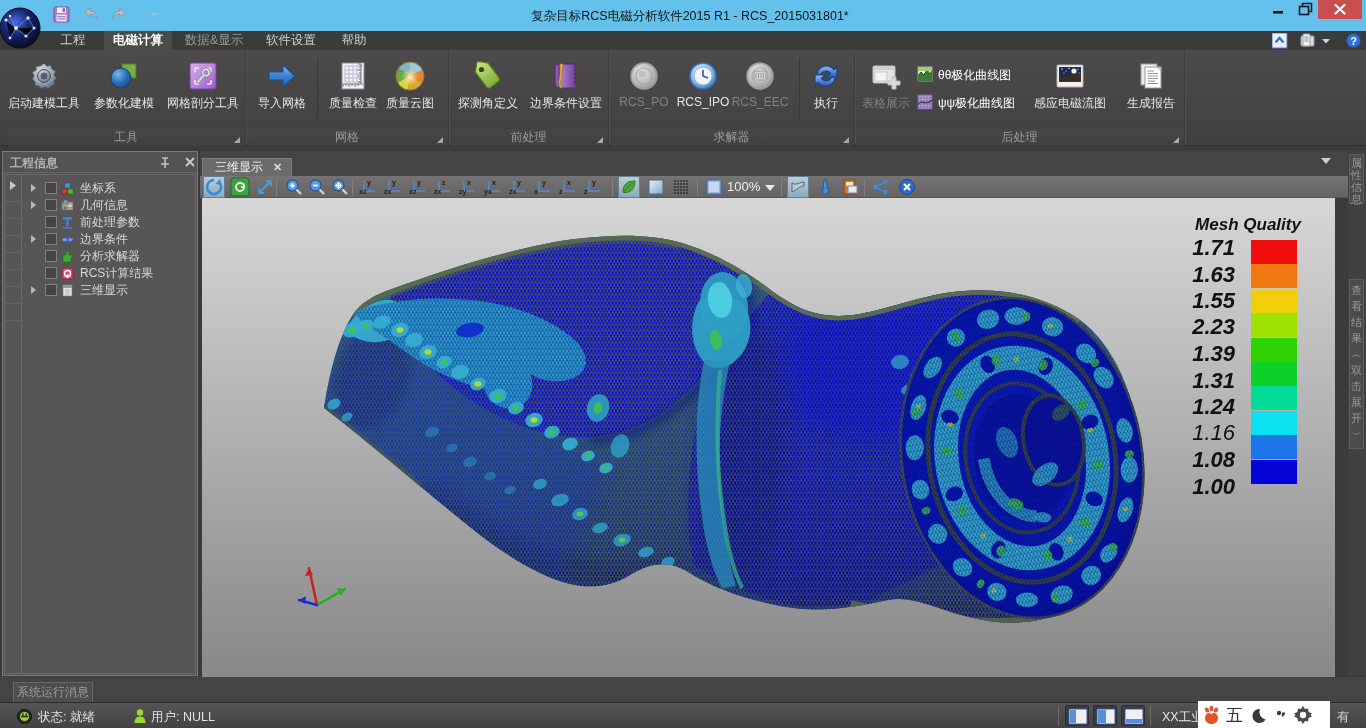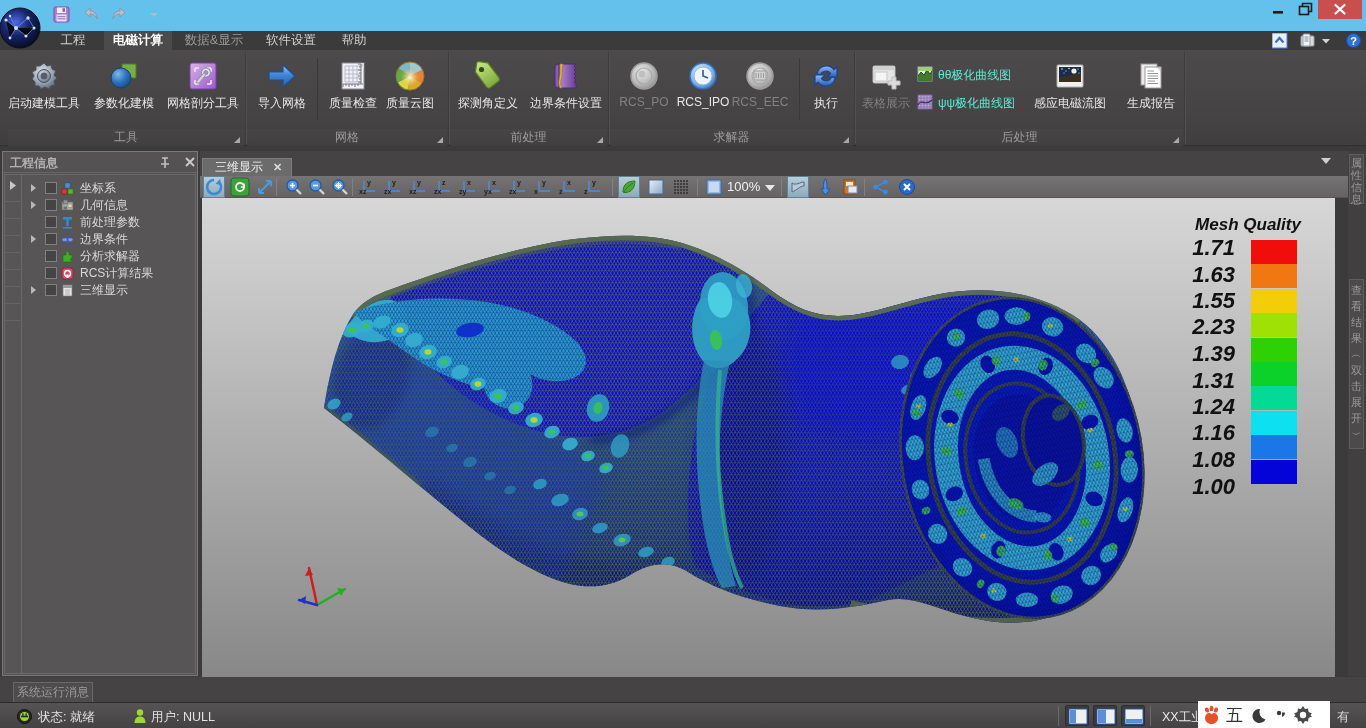--- a/index.html
+++ b/index.html
@@ -12,21 +12,21 @@
 .rtab.dim{color:#9a9a9a;}
 #ribbon{left:0;top:50px;width:1366px;height:96px;background:linear-gradient(#4c4a4a,#454343 70%,#403e3e);border-bottom:1px solid #302e2e;}
 .rgroup-label{position:absolute;height:17px;line-height:16px;font-size:12px;color:#9c9c9c;text-align:center;}
 .gsep{position:absolute;height:92px;width:2px;background:linear-gradient(90deg,#353333,#5a5858);}
 .isep{position:absolute;height:62px;width:1px;background:#3a3838;}
 .glstrip{position:absolute;height:17px;background:linear-gradient(#474545,#413f3f);}
 .bigbtn{position:absolute;text-align:center;}
 .bigbtn .ic{display:block;margin:4px auto 2px auto;width:32px;height:32px;}
 .bigbtn .lb{display:block;font-size:12px;color:#e6e6e6;white-space:nowrap;margin-top:3px;}
 .bigbtn.dis .lb{color:#828282;}
-.smallbtn{position:absolute;height:22px;line-height:22px;font-size:12px;color:#5eead4;white-space:nowrap;}
+.smallbtn{position:absolute;height:22px;line-height:22px;font-size:12px;color:#ffffff;white-space:nowrap;}
 .smallbtn .sic{display:inline-block;width:16px;height:16px;vertical-align:-3px;margin-right:5px;}
 #leftpanel{left:2px;top:151px;width:196px;height:525px;background:#545252;border:1px solid #7a7a7a;}
 #lphead{position:absolute;left:0;top:0;width:194px;height:21px;background:#545252;border-bottom:1px solid #666;}
 #lphead .t{position:absolute;left:7px;top:3px;font-size:12px;font-weight:bold;color:#b2b2b2;}
 #treebox{position:absolute;left:1px;top:22px;width:192px;height:500px;background:#575555;border:1px solid #6a6a6a;}
 #rowcol{position:absolute;left:0;top:0;width:17px;height:498px;border-right:1px solid #6a6a6a;}
 .rowline{position:absolute;left:0;width:17px;height:1px;background:#646262;}
 .trow{position:absolute;left:18px;height:17px;width:170px;font-size:12px;color:#d8d8d8;line-height:17px;}
 .trow .arr{position:absolute;left:8px;top:4px;width:0;height:0;border-left:5px solid #b8b8b8;border-top:4px solid transparent;border-bottom:4px solid transparent;}
 .trow .cb{position:absolute;left:22px;top:2px;width:12px;height:12px;background:#444;border:1px solid #808080;}
@@ -82,20 +82,21 @@
         <rect x="5.5" y="13.2" width="8" height="1.2" fill="#9d86bb"></rect>
       </g>
 <g transform="translate(30,2)">
         <path d="M8,1 L3,5.5 L8,10 L8,7 C12,7 14,9 15,12 C15,6.5 12,4 8,4 Z" fill="#b9bdc4" stroke="#8d9198" stroke-width="0.8"></path>
       </g>
 <g transform="translate(58,2) scale(-1,1) translate(-18,0)">
         <path d="M8,1 L3,5.5 L8,10 L8,7 C12,7 14,9 15,12 C15,6.5 12,4 8,4 Z" fill="#b9bdc4" stroke="#8d9198" stroke-width="0.8"></path>
       </g>
 <path d="M98,8 L106,8 L102,12 Z" fill="#b0bcc4"></path>
 </svg>
+    <div class="abs" id="title">复杂目标RCS电磁分析软件2015 R1 - RCS_2015031801*</div>
     <svg class="abs" style="left:1267px;top:0" width="99" height="20">
 <rect x="51" y="0" width="44" height="19" fill="#c94f4f"></rect>
 <rect x="6" y="11" width="10" height="2.6" fill="#1c1c1c"></rect>
 <g fill="none" stroke="#1c1c1c" stroke-width="1.6">
         <rect x="32.5" y="6.5" width="9" height="8"></rect>
         <path d="M35.5,6 L35.5,3.5 L44.5,3.5 L44.5,11.5 L42,11.5"></path>
       </g>
 <g stroke="#fff" stroke-width="2.2" stroke-linecap="round">
         <path d="M68.5,5 L77.5,13.5 M77.5,5 L68.5,13.5"></path>
       </g>
@@ -868,21 +869,21 @@
       <div style="position:absolute;left:1049px;top:213px;width:46px;height:24.4px;background:#0de0ee"></div>
       <div style="position:absolute;left:1049px;top:237px;width:46px;height:24.4px;background:#1b76e8"></div>
       <div style="position:absolute;left:1049px;top:262px;width:46px;height:24.4px;background:#0404d8"></div>
       <div style="position:absolute;left:970px;top:37px;width:63px;text-align:right;font-size:22px;font-weight:bold;font-style:italic;color:#111;">1.71</div>
       <div style="position:absolute;left:970px;top:64px;width:63px;text-align:right;font-size:22px;font-weight:bold;font-style:italic;color:#111;">1.63</div>
       <div style="position:absolute;left:970px;top:90px;width:63px;text-align:right;font-size:22px;font-weight:bold;font-style:italic;color:#111;">1.55</div>
       <div style="position:absolute;left:970px;top:116px;width:63px;text-align:right;font-size:22px;font-weight:bold;font-style:italic;color:#111;">2.23</div>
       <div style="position:absolute;left:970px;top:143px;width:63px;text-align:right;font-size:22px;font-weight:bold;font-style:italic;color:#111;">1.39</div>
       <div style="position:absolute;left:970px;top:170px;width:63px;text-align:right;font-size:22px;font-weight:bold;font-style:italic;color:#111;">1.31</div>
       <div style="position:absolute;left:970px;top:196px;width:63px;text-align:right;font-size:22px;font-weight:bold;font-style:italic;color:#111;">1.24</div>
-      <div style="position:absolute;left:970px;top:222px;width:63px;text-align:right;font-size:22px;font-weight:bold;font-style:italic;color:#111;">1.16</div>
+      <div style="position:absolute;left:970px;top:222px;width:63px;text-align:right;font-size:22px;font-weight:normal;font-style:italic;color:#111;">1.16</div>
       <div style="position:absolute;left:970px;top:249px;width:63px;text-align:right;font-size:22px;font-weight:bold;font-style:italic;color:#111;">1.08</div>
       <div style="position:absolute;left:970px;top:276px;width:63px;text-align:right;font-size:22px;font-weight:bold;font-style:italic;color:#111;">1.00</div>
     </div>
     <div class="abs" id="rightstrip">
       <div style="position:absolute;left:1px;top:3px;width:15px;height:50px;background:#4c4a4a;border:1px solid #5f5d5d;color:#9a9a9a;font-size:11px;line-height:12px;text-align:center;padding-top:2px">属<br>性<br>信<br>息</div>
       <div style="position:absolute;left:1px;top:128px;width:15px;height:170px;background:#4c4a4a;border:1px solid #5f5d5d;color:#9a9a9a;font-size:11px;line-height:16px;text-align:center;padding-top:2px">查<br>看<br>结<br>果<br>︵<br>双<br>击<br>展<br>开<br>︶</div>
     </div>
     <div class="abs" id="msgrow">
       <div id="msgtab">系统运行消息</div>
     </div>

